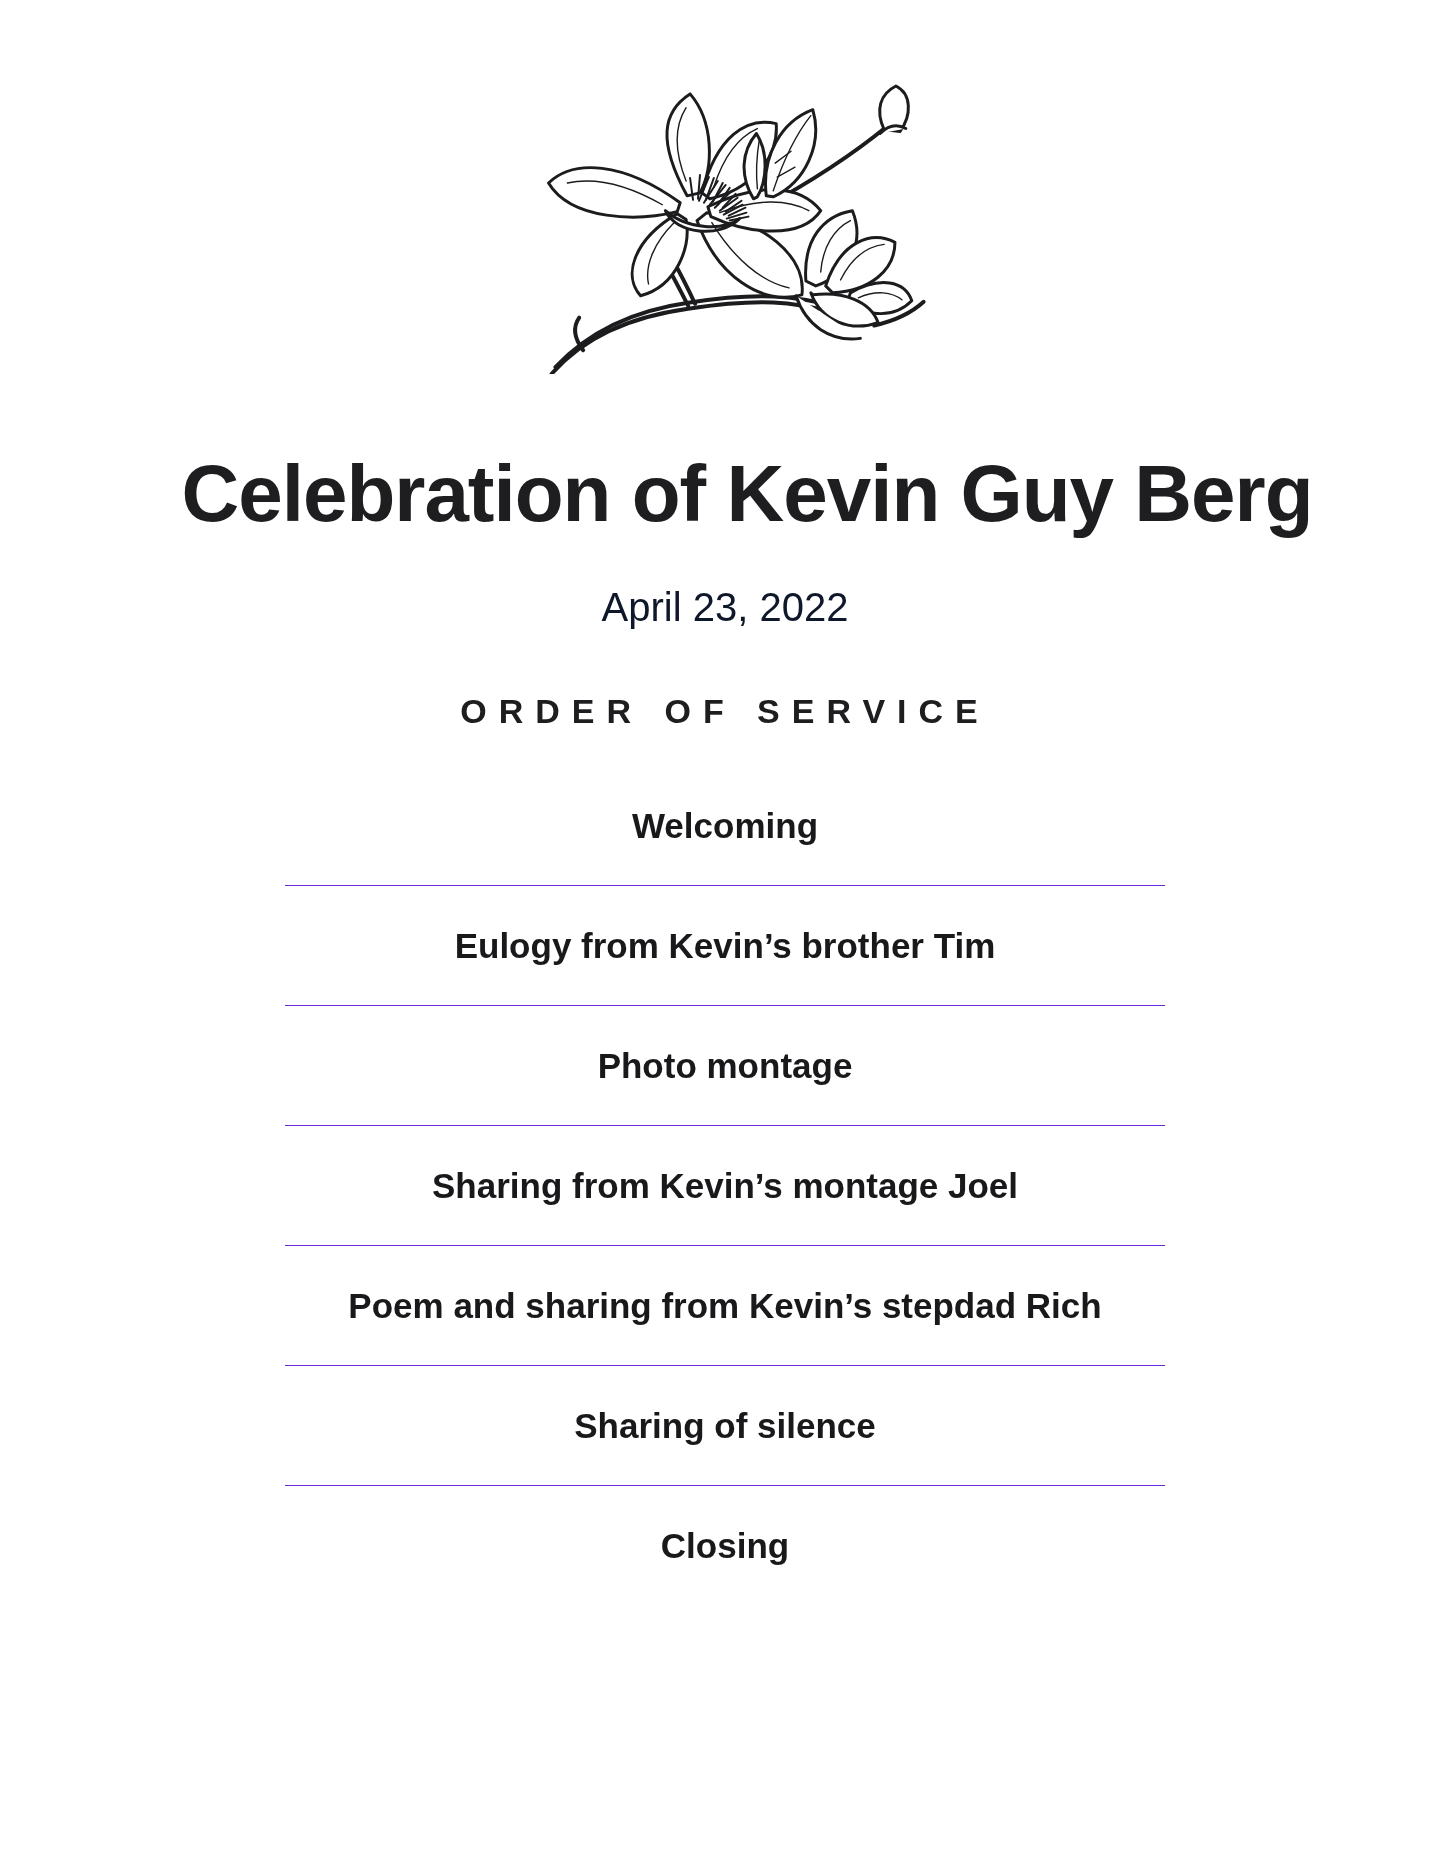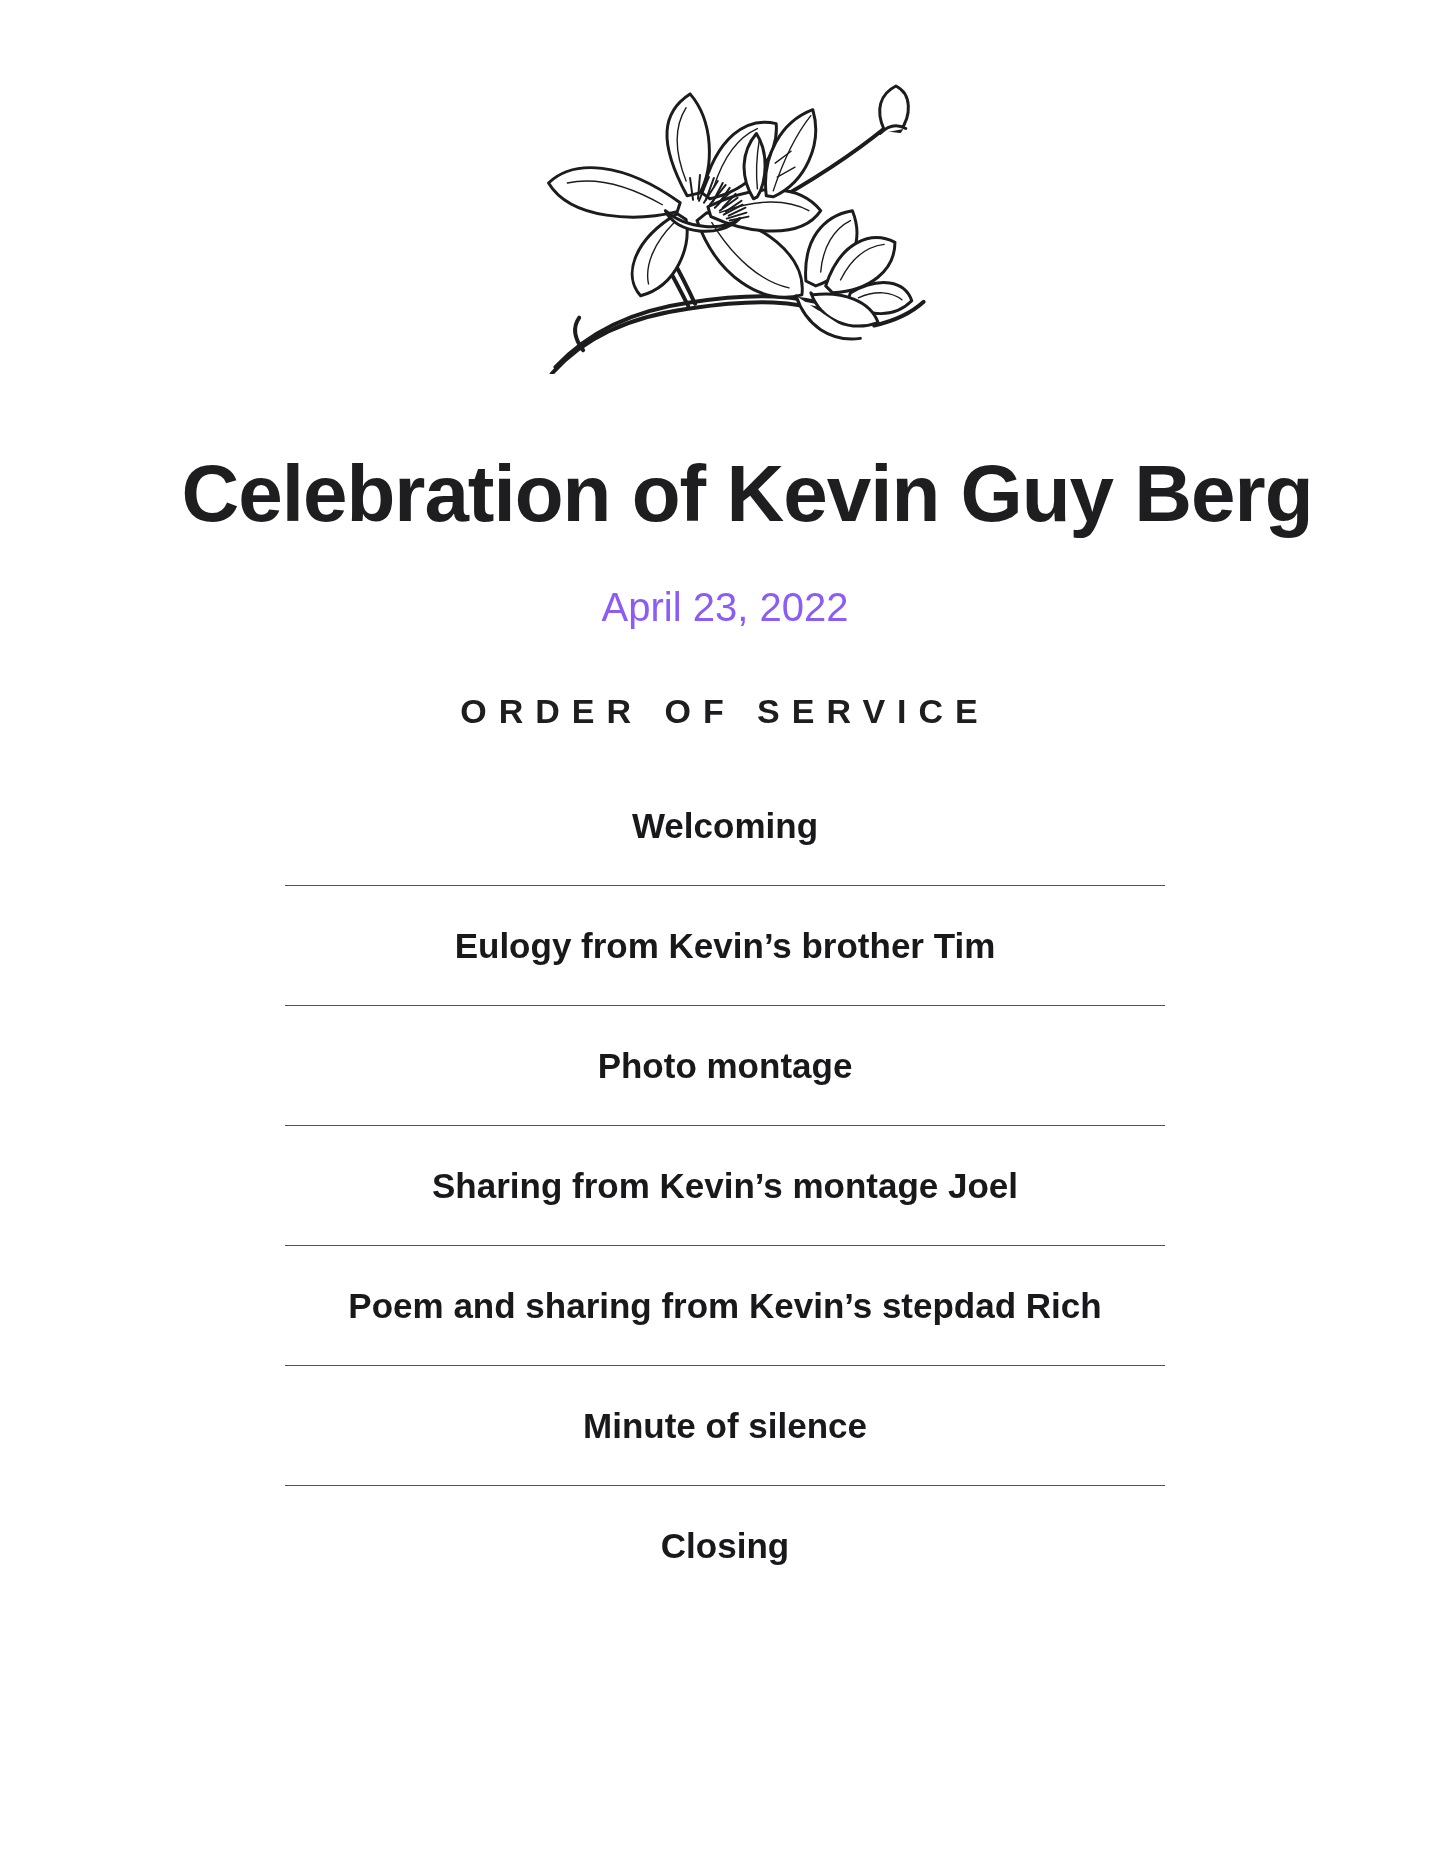--- a/index.html
+++ b/index.html
@@ -34,21 +34,21 @@
     line-height: 1.2;
     color: #1e1d20;
     padding-left: 44px;
   }
   .date {
     margin: 42px 0 0;
     text-align: center;
     font-size: 40px;
     font-weight: 400;
     line-height: 1.15;
-    color: #8b5cf6;
+    color: #0f172a;
   }
   .order-heading {
     margin: 62px 12px 0;
     text-align: center;
     font-size: 34px;
     font-weight: 700;
     letter-spacing: 12px;
     line-height: 1.15;
     color: #1e1d20;
   }
@@ -164,17 +164,17 @@
   <div class="date">April 23, 2022</div>
 
   <div class="order-heading">ORDER OF SERVICE</div>
 
   <ul class="order-list">
     <li>Welcoming</li>
     <li>Eulogy from Kevin’s brother Tim</li>
     <li>Photo montage</li>
     <li>Sharing from Kevin’s montage Joel</li>
     <li>Poem and sharing from Kevin’s stepdad Rich</li>
-    <li>Minute of silence</li>
+    <li>Sharing of silence</li>
     <li>Closing</li>
   </ul>
 
 </div>
 
 </body></html>

